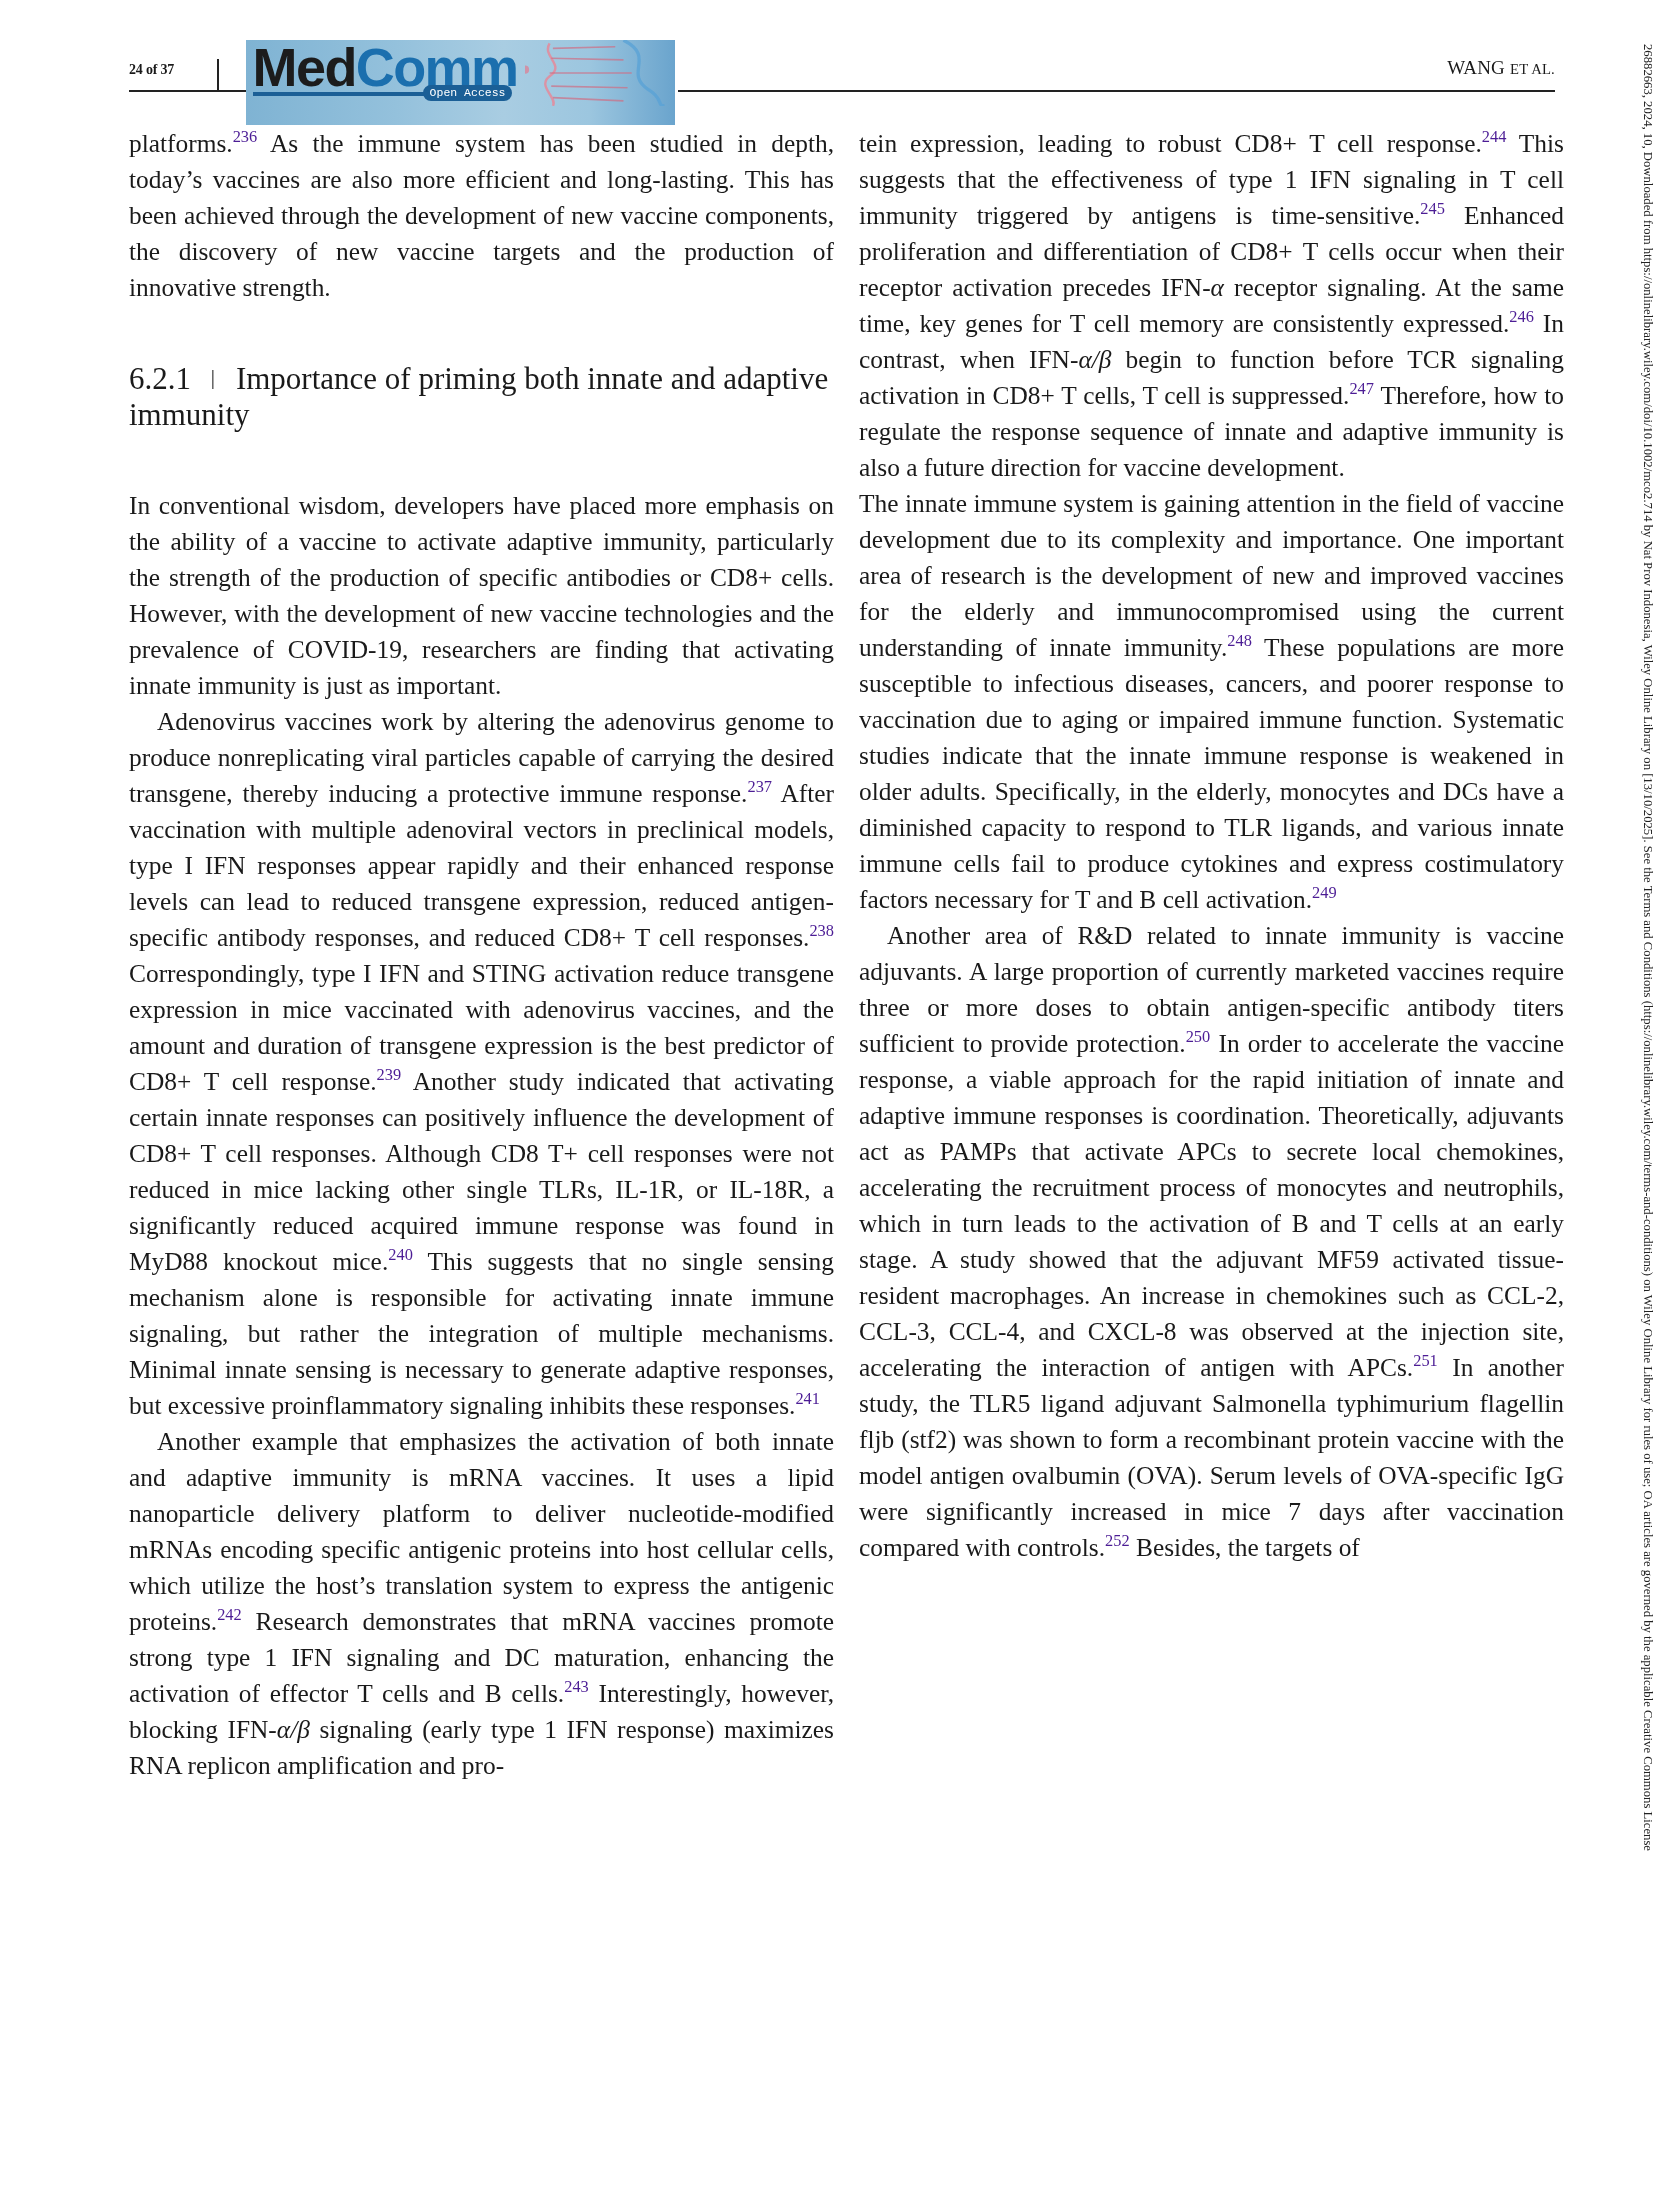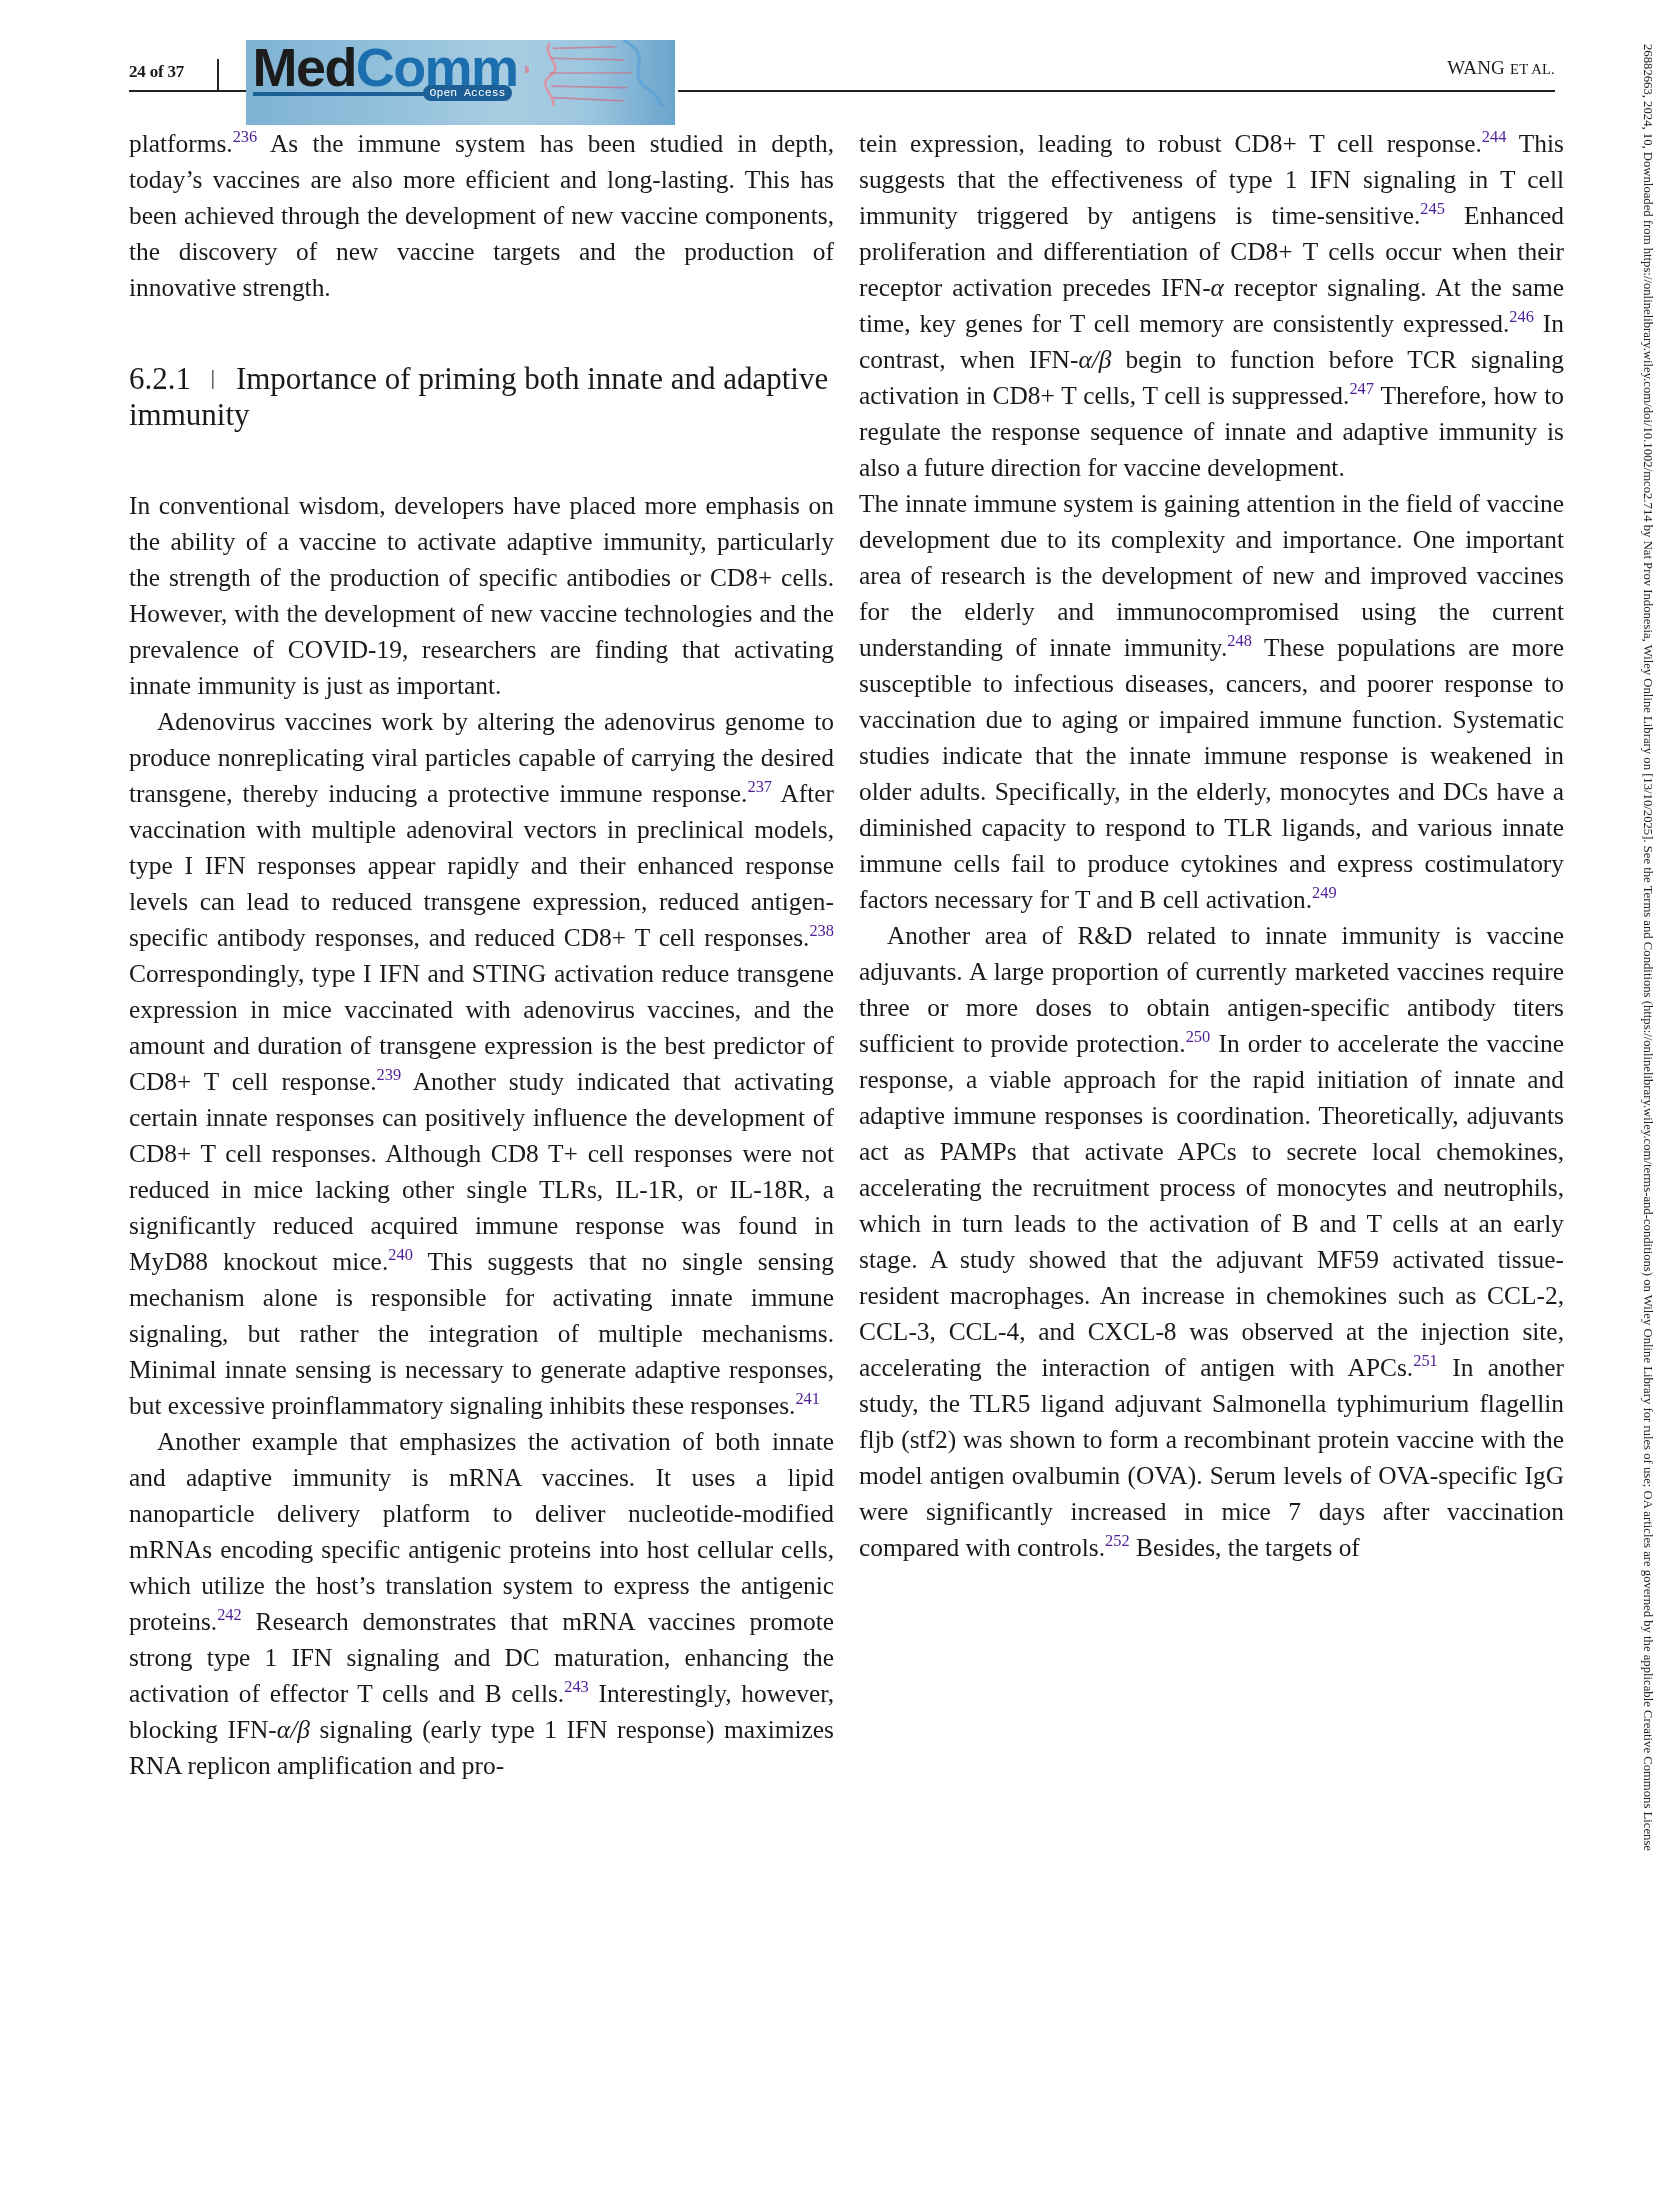--- a/index.html
+++ b/index.html
@@ -1,21 +1,21 @@
 <!DOCTYPE html>
 <html style="font-size:13px"><head>
 <meta charset="utf-8">
 <style>
   html, body { margin: 0; padding: 0; background: #ffffff; }
   body { width: 1678px; height: 2205px; position: relative; overflow: hidden;
          font-family: "Liberation Serif", "DejaVu Serif", serif; color: #1a1a1a; }
 
   
   .header { position: absolute; left: 0; top: 0; width: 1678px; height: 115px; }
-  .page-num { position: absolute; left: 129px; top: 62px; font-size: 17px; font-weight: bold;
+  .page-num { position: absolute; left: 129px; top: 62px; font-size: 14px; font-weight: bold;
               letter-spacing: -0.2px; }
   .head-rule-left { position: absolute; left: 129px; top: 90px; width: 117px; height: 1.6px; background: #222; }
   .head-tick { position: absolute; left: 217px; top: 59px; width: 1.6px; height: 31px; background: #222; }
   .logo { position: absolute; left: 246px; top: 40px; width: 429px; height: 85px;
           background: linear-gradient(90deg, #7fb3d3 0%, #94c1dc 35%, #a9cde2 60%, #9cc6df 80%, #6aa4cd 100%);
           overflow: hidden; }
   .logo-med { position: absolute; left: 6.6px; top: -1.6px; font-family: "Liberation Sans", "DejaVu Sans", sans-serif;
               font-size: 54px; font-weight: bold; color: #1c1c1c; letter-spacing: -1.6px; line-height: 59px; }
   .logo-comm { color: #1b6fae; }
   .logo-bar { position: absolute; left: 6.6px; top: 52px; width: 172px; height: 4.1px; background: #1b5f96; }

